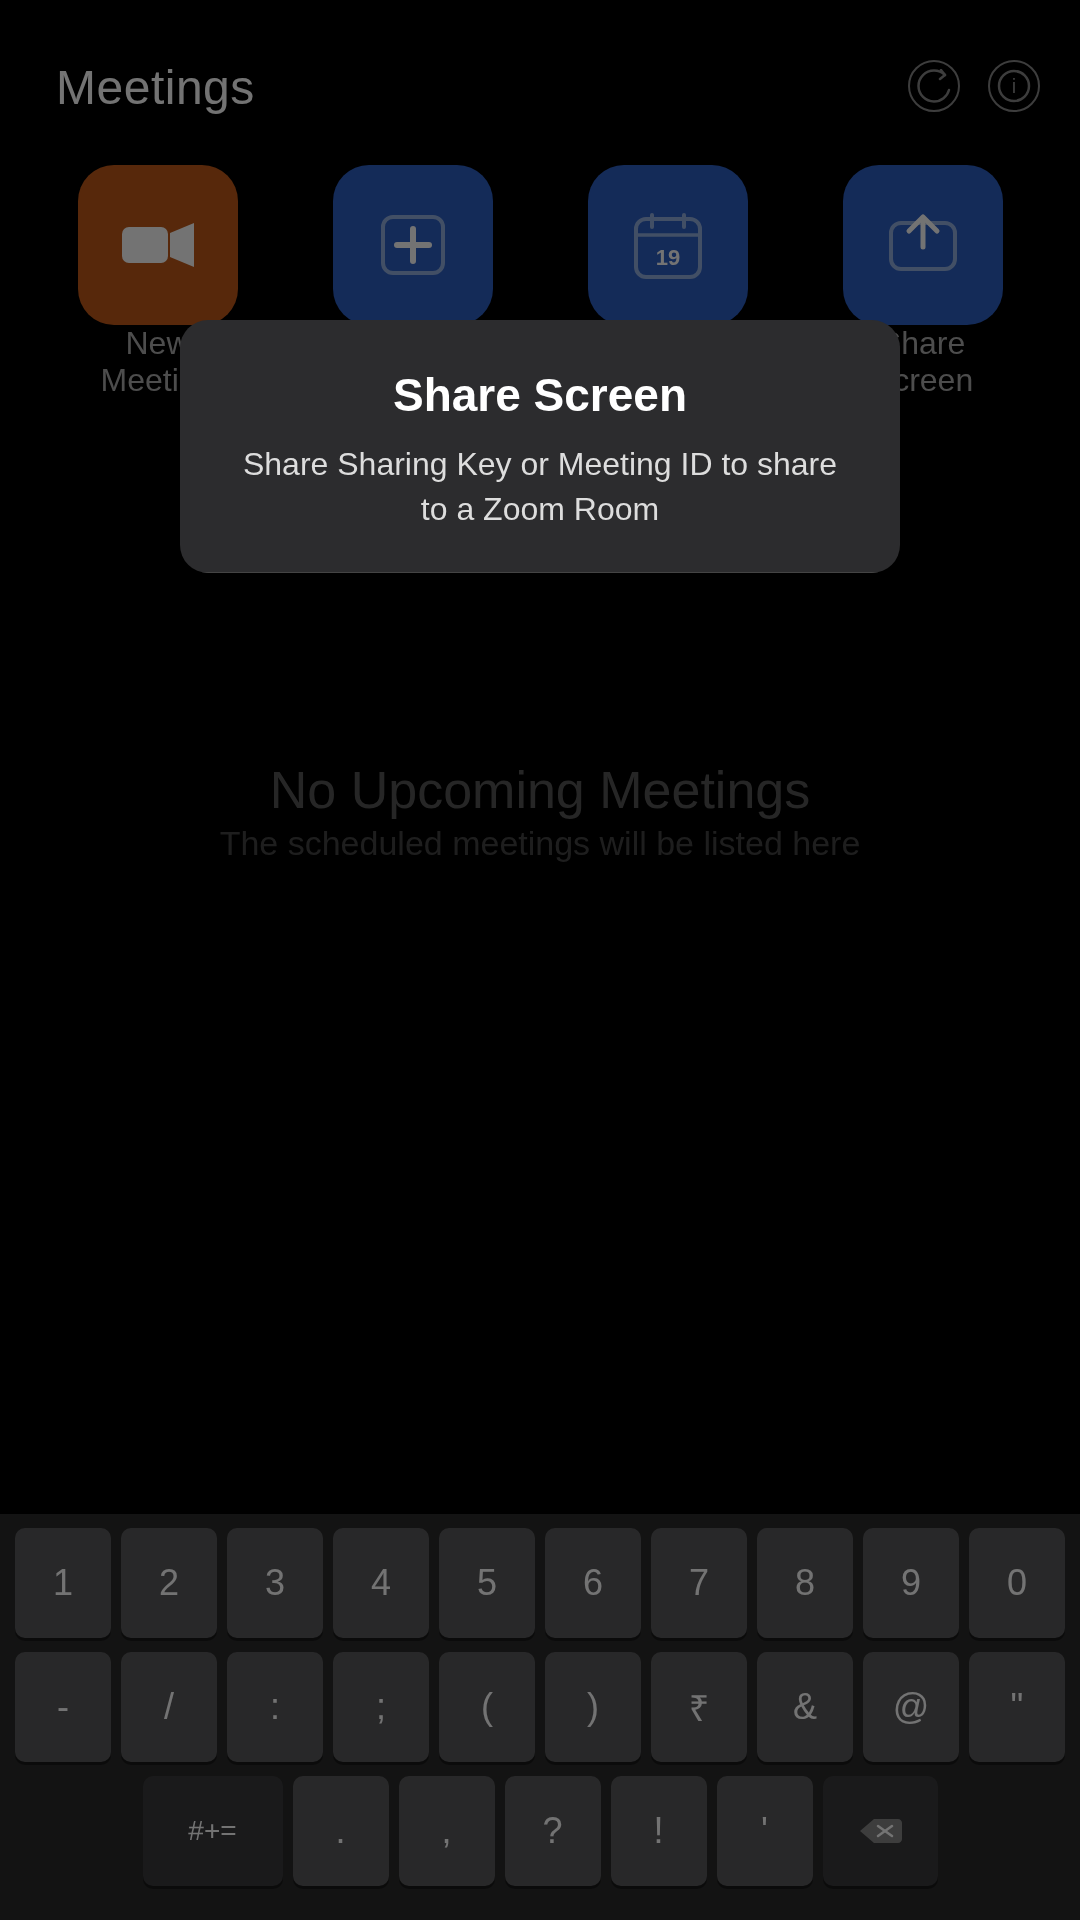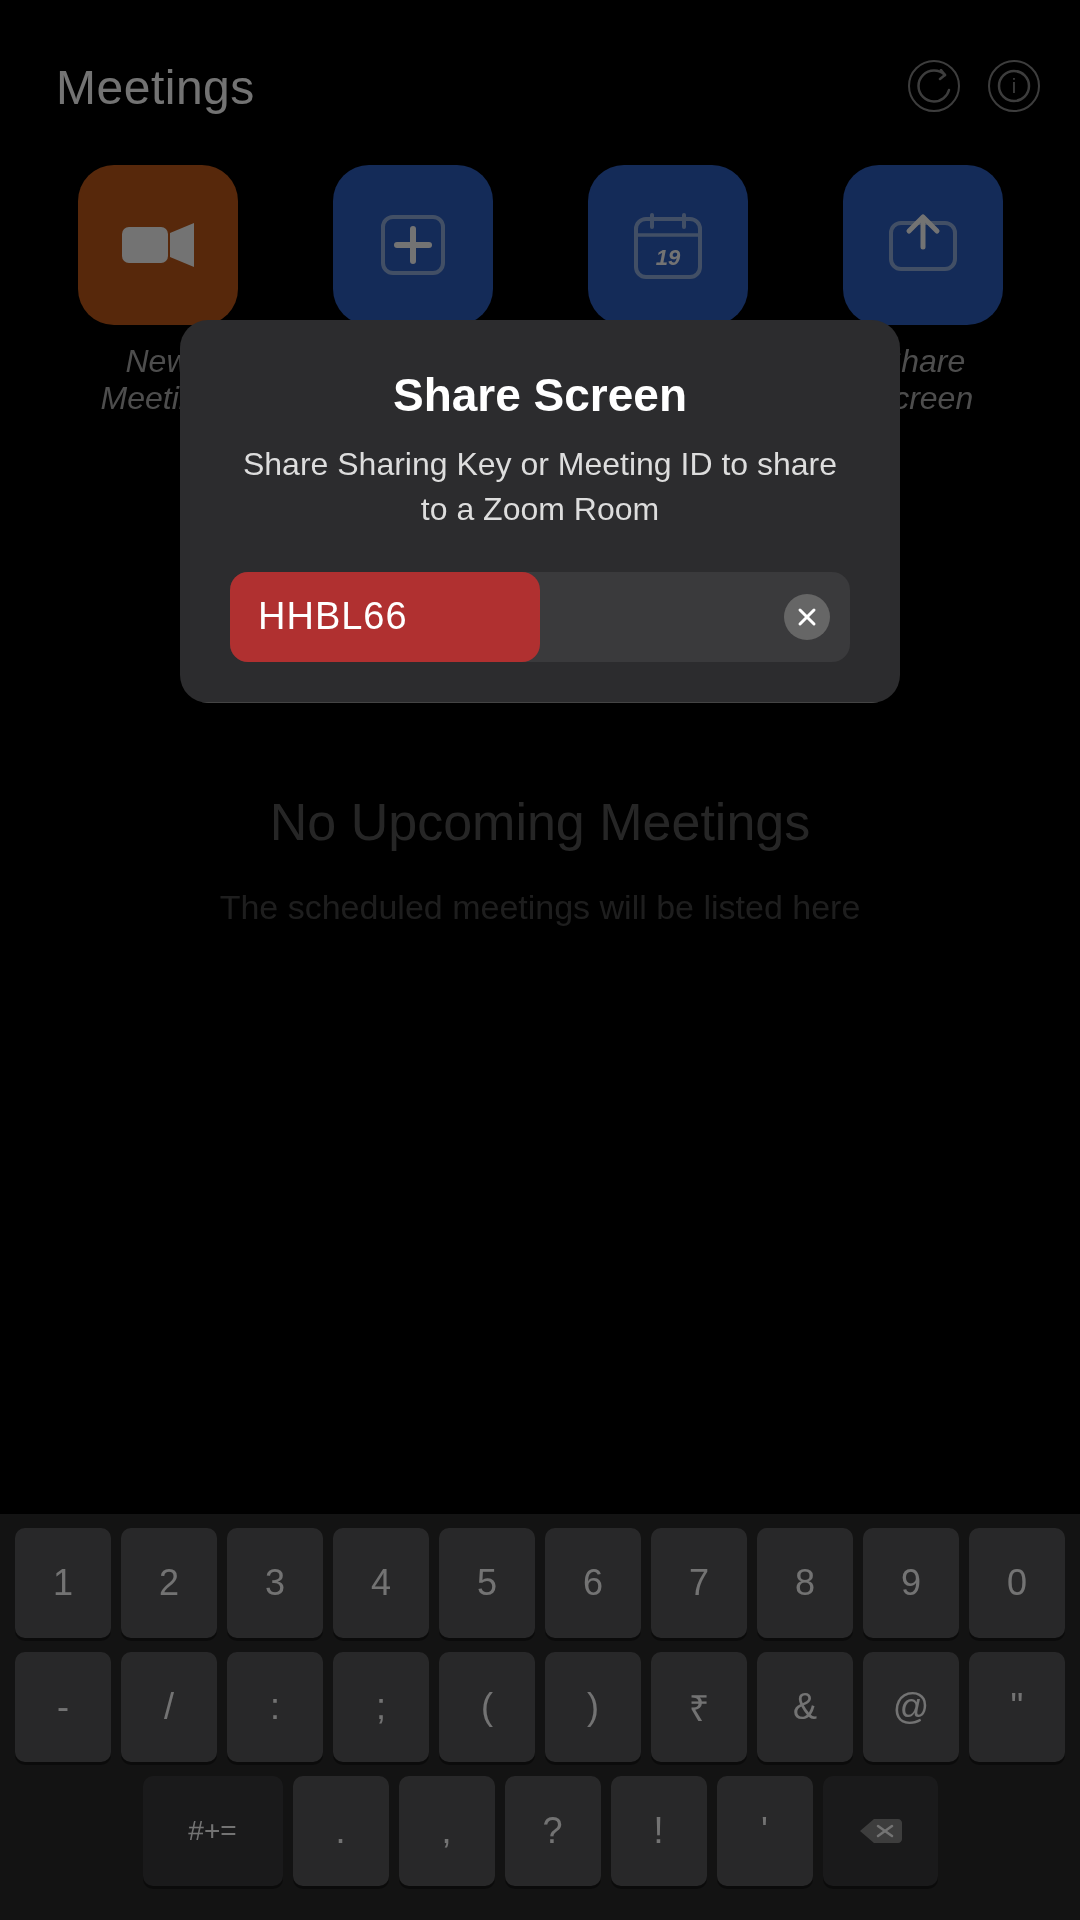--- a/index.html
+++ b/index.html
@@ -56,24 +56,22 @@
     .actions-row {
       display: flex;
       justify-content: space-around;
       padding: 20px 30px 40px;
     }
 
     .action-item {
       display: flex;
       flex-direction: column;
       align-items: center;
-      gap: 18px;
       cursor: pointer;
       width: 180px;
-      font-style: italic;
     }
 
     .action-icon-bg {
       width: 160px;
       height: 160px;
       border-radius: 36px;
       display: flex;
       align-items: center;
       justify-content: center;
     }
@@ -220,26 +218,26 @@
 
     .modal-btn-divider {
       width: 1px;
       background: #444;
       align-self: stretch;
     }
 
     
     .main-content {
       position: absolute;
-      top: 792px;
+      top: 760px;
       left: 0; right: 0;
       display: flex;
       flex-direction: column;
       align-items: center;
-      gap: 36px;
+      gap: 4px;
     }
 
     .no-meetings-title {
       color: #555;
       font-size: 52px;
       font-weight: 400;
       text-align: center;
     }
 
     .no-meetings-sub {
@@ -368,32 +366,20 @@
 <div class="main-content">
   <span class="no-meetings-title">No Upcoming Meetings</span>
   <span class="no-meetings-sub">The scheduled meetings will be listed here</span>
 </div>
 
 <div class="modal-overlay">
   <div class="modal">
     <div class="modal-content">
       <div class="modal-title">Share Screen</div>
       <div class="modal-subtitle">Share Sharing Key or Meeting ID to share to a Zoom Room</div>
-      <div class="input-wrapper">
-        <input class="sharing-input" type="text" value="HHBL66" style="">
-        <div class="input-highlight">
-          <span class="input-highlight-text">HHBL66</span>
-        </div>
-        <div class="input-clear-btn">
-          <svg width="22" height="22" viewBox="0 0 22 22">
-            <line x1="4" y1="4" x2="18" y2="18" stroke="#fff" stroke-width="3" stroke-linecap="round"></line>
-            <line x1="18" y1="4" x2="4" y2="18" stroke="#fff" stroke-width="3" stroke-linecap="round"></line>
-          </svg>
-        </div>
-      </div>
     </div>
     <div class="modal-divider-h"></div>
   </div>
 </div>
 
 <div class="keyboard">
 
   <div class="keyboard-row">
     <div class="key">1</div>
     <div class="key">2</div>

